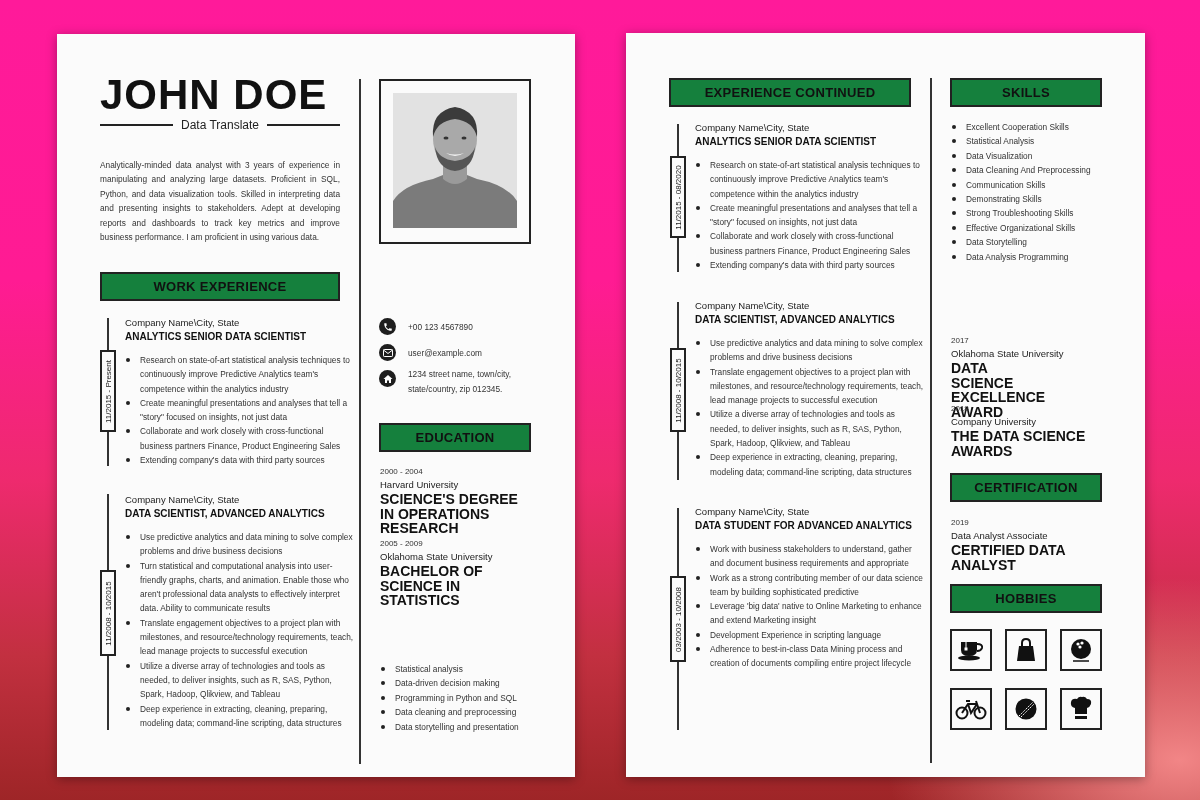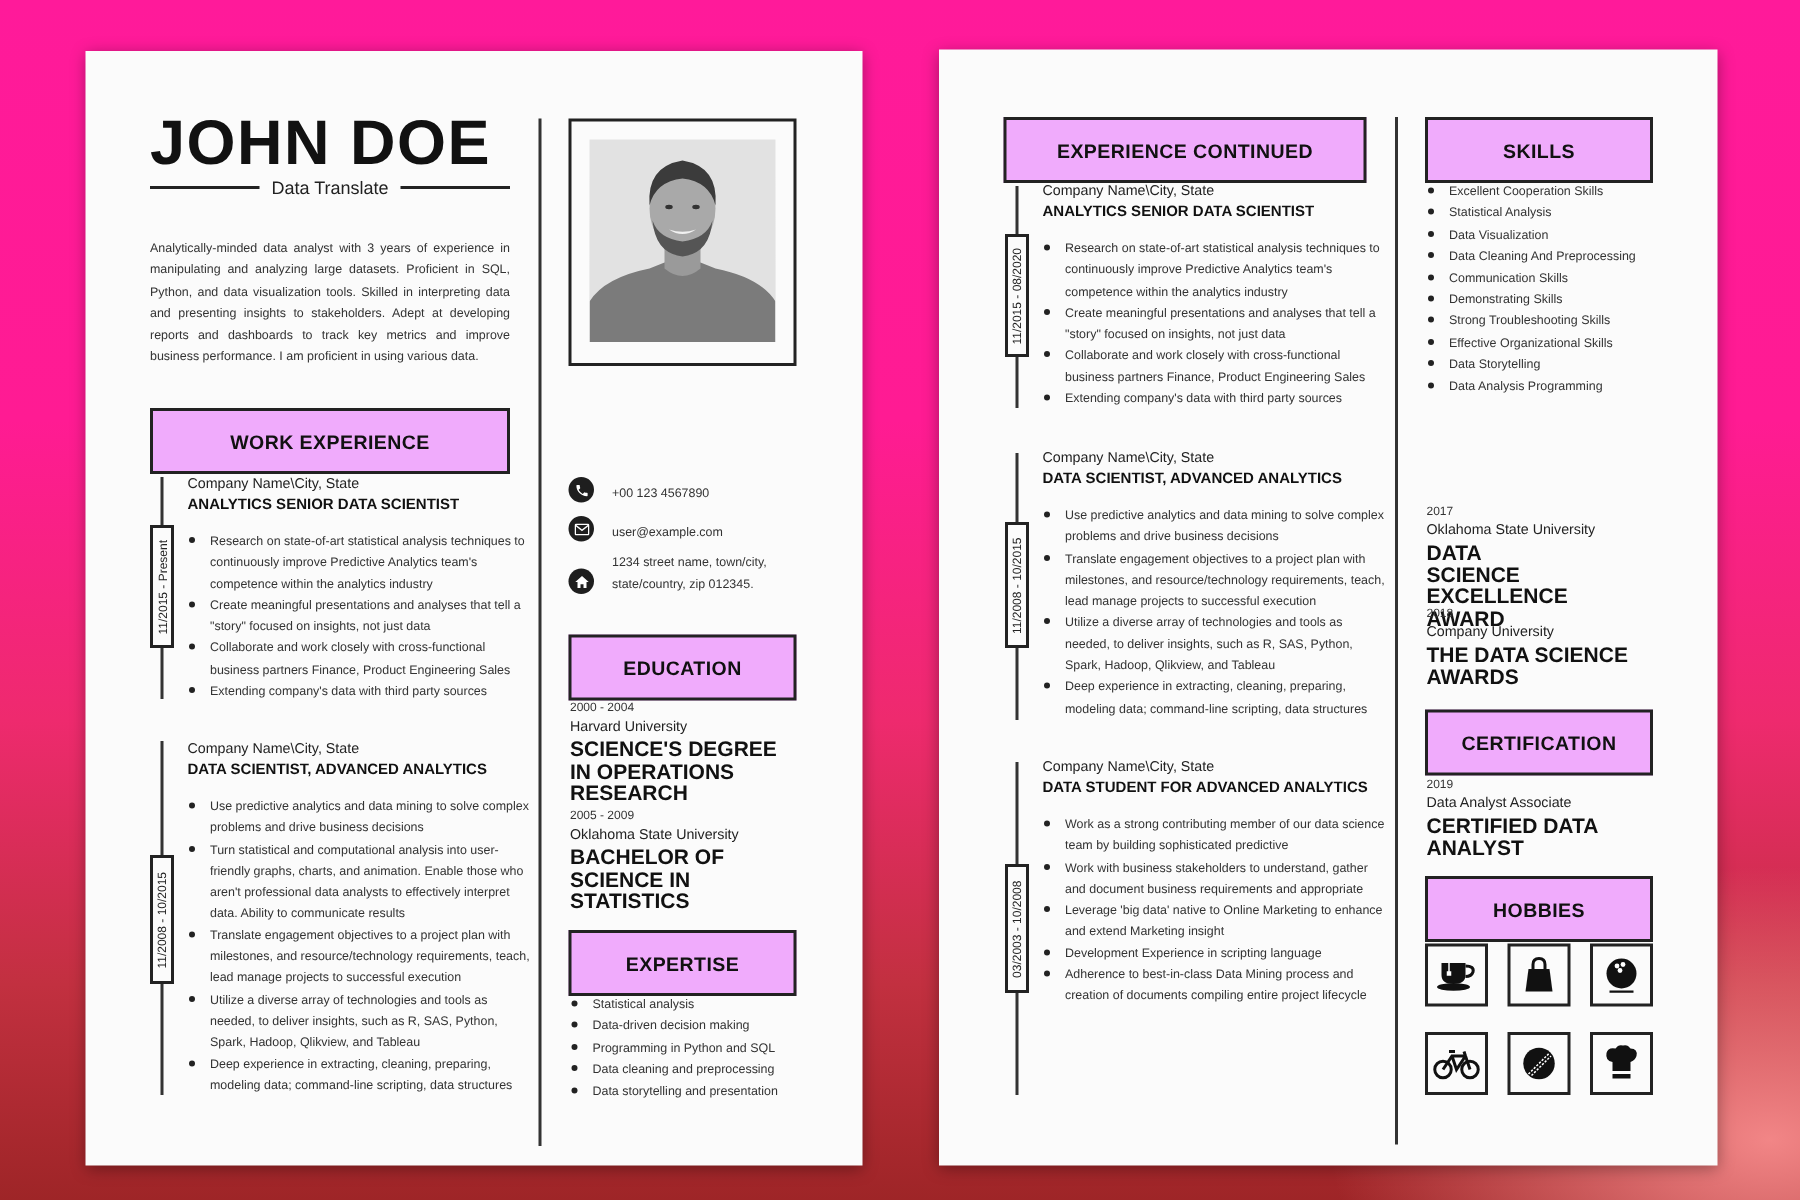--- a/index.html
+++ b/index.html
@@ -18,24 +18,24 @@
     box-shadow: 0 2px 10px rgba(0,0,0,0.35);
   }
   #page-left  { left: 57px;  top: 34px; width: 518px; height: 743px; }
   #page-right { left: 626px; top: 33px; width: 519px; height: 744px; }
 
   .vline { position: absolute; width: 2px; background: #333; }
 
   .section-box {
     position: absolute;
     border: 2px solid #222;
-    height: 44px;
+    height: 29px;
     display: flex; align-items: center; justify-content: center;
     font-weight: 900; font-size: 13px; letter-spacing: 0.3px;
-    color: #111; background: #f0abfc;
+    color: #111; background: #15803d;
   }
 
   
   .name {
     position: absolute; left: 43px; top: 38px; width: 240px;
     font-size: 42px; font-weight: 900; letter-spacing: 1px; color: #111;
     line-height: 46px; white-space: nowrap;
   }
   .subtitle-row {
     position: absolute; left: 43px; top: 83px; width: 240px; height: 16px;
@@ -77,21 +77,21 @@
   .bullets li {
     position: relative; padding-left: 15px;
     font-size: 8.3px; line-height: 14.3px; color: #333;
   }
   .bullets li::before {
     content: ""; position: absolute; left: 1px; top: 5px;
     width: 4px; height: 4px; border-radius: 50%; background: #222;
   }
 
   
-  .contact-row { position: absolute; left: 322px; display: flex; align-items: flex-end; }
+  .contact-row { position: absolute; left: 322px; display: flex; align-items: flex-start; }
   .contact-icon {
     width: 17px; height: 17px; border-radius: 50%; background: #1e1e1e;
     display: flex; align-items: center; justify-content: center; flex-shrink: 0;
   }
   .contact-text { margin-left: 12px; font-size: 8.3px; line-height: 14.5px; color: #333; }
 
   .edu, .award, .cert { position: absolute; }
   .small-date { font-size: 8px; color: #333; line-height: 12px; }
   .inst { font-size: 9.5px; color: #222; line-height: 14px; }
   .degree { font-size: 14px; font-weight: 700; color: #111; line-height: 14.5px; }
@@ -205,21 +205,20 @@
     <div class="small-date">2000 - 2004</div>
     <div class="inst">Harvard University</div>
     <div class="degree">SCIENCE'S DEGREE IN OPERATIONS RESEARCH</div>
   </div>
   <div class="edu" style="left:323px; top:504px; width:150px;">
     <div class="small-date">2005 - 2009</div>
     <div class="inst">Oklahoma State University</div>
     <div class="degree">BACHELOR OF SCIENCE IN STATISTICS</div>
   </div>
 
-  <div class="section-box" style="left:322px; top:586px; width:152px;">EXPERTISE</div>
   <ul class="list-simple" style="left:323px; top:628px; width:155px;">
     <li>Statistical analysis</li>
     <li>Data-driven decision making</li>
     <li>Programming in Python and SQL</li>
     <li>Data cleaning and preprocessing</li>
     <li>Data storytelling and presentation</li>
   </ul>
 </div>
 
 <div class="page" id="page-right">
@@ -259,22 +258,22 @@
   </div>
 
   <div class="tl-line" style="left:51px; top:475px; height:222px;"></div>
   <div class="tl-date" style="left:44px; top:543px; width:16px; height:86px;">
     <span>03/2003 - 10/2008</span>
   </div>
   <div class="job" style="left:69px; top:472px;">
     <div class="company">Company Name\City, State</div>
     <div class="role">DATA STUDENT FOR ADVANCED ANALYTICS</div>
     <ul class="bullets">
+      <li>Work with business stakeholders to understand, gather and document business requirements and appropriate</li>
       <li>Work as a strong contributing member of our data science team by building sophisticated predictive</li>
-      <li>Work with business stakeholders to understand, gather and document business requirements and appropriate</li>
       <li>Leverage 'big data' native to Online Marketing to enhance and extend Marketing insight</li>
       <li>Development Experience in scripting language</li>
       <li>Adherence to best-in-class Data Mining process and creation of documents compiling entire project lifecycle</li>
     </ul>
   </div>
 
   <div class="section-box" style="left:324px; top:45px; width:152px;">SKILLS</div>
   <ul class="list-simple" style="left:325px; top:87px; width:160px;">
     <li>Excellent Cooperation Skills</li>
     <li>Statistical Analysis</li>

